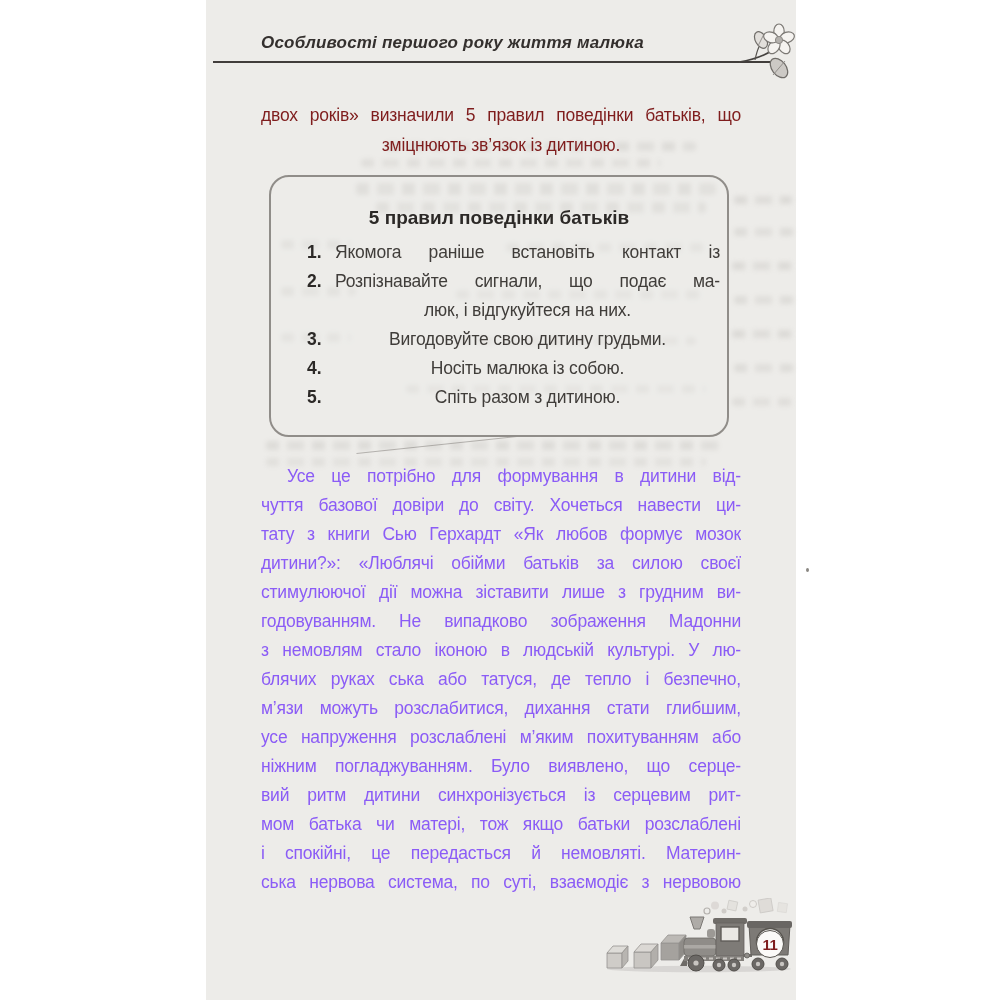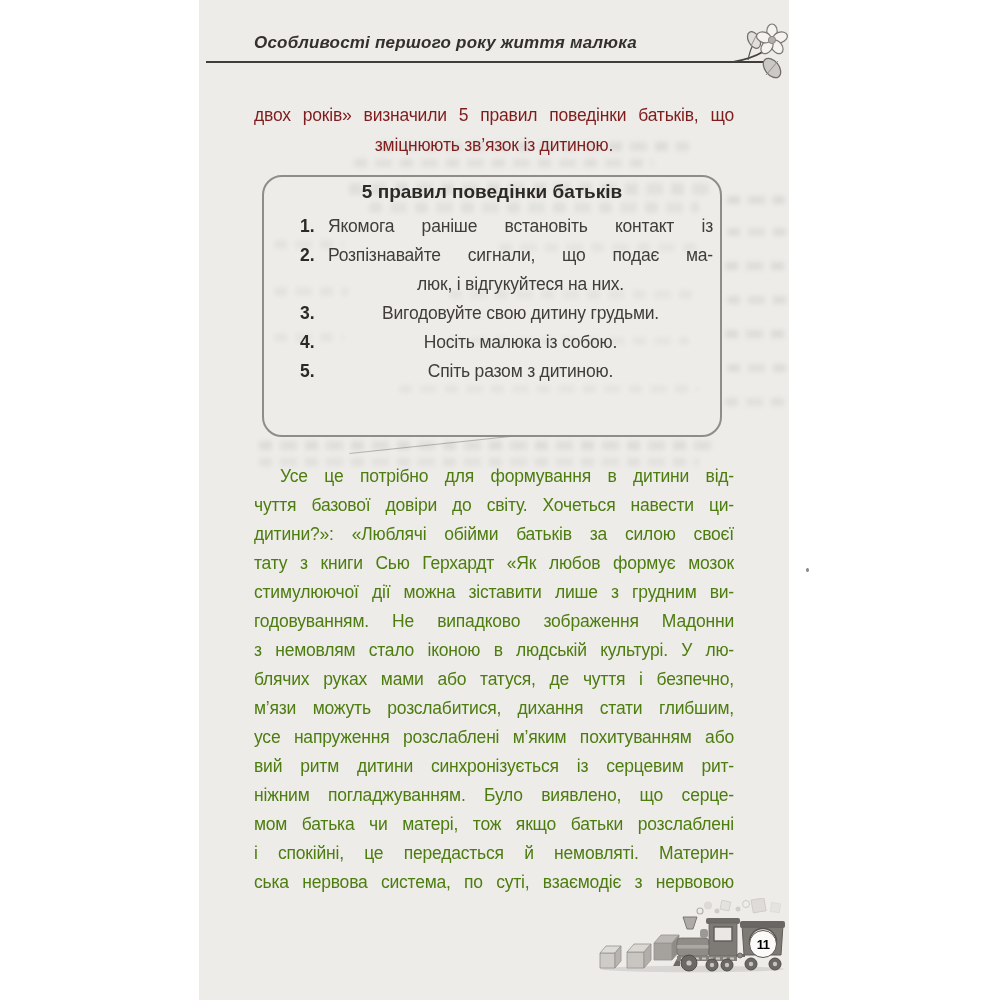--- a/index.html
+++ b/index.html
@@ -2,21 +2,21 @@
 <html><head>
 <meta charset="utf-8">
 <style>
   html,body{margin:0;padding:0;}
   body{
     width:1000px;height:1000px;background:#ffffff;overflow:hidden;
     font-family:"Liberation Sans","DejaVu Sans",sans-serif;
   }
   .canvas{position:relative;width:1000px;height:1000px;background:#ffffff;}
   .page{
-    position:absolute;left:199px;top:0;width:590px;height:1000px;
+    position:absolute;left:206px;top:0;width:590px;height:1000px;
     background:linear-gradient(180deg,#ecebe8 0%,#eeedea 40%,#edecε9 70%,#eceae7 100%);
     background-color:#edece9;
   }
   
   .header-title{
     position:absolute;left:55px;top:33px;width:480px;
     font-size:17px;font-weight:bold;font-style:italic;color:#34302e;
     letter-spacing:.2px;
   }
   .header-rule{position:absolute;left:7px;top:61px;width:565px;height:2px;background:#413d3b;}
@@ -30,34 +30,34 @@
   .line.ind{text-indent:26px;}
   
   .intro{position:absolute;left:55px;top:100px;width:480px;font-size:17.5px;color:#7f1d1d;}
   .intro .line{height:30px;line-height:30px;}
   
   .rules-box{
     position:absolute;left:63px;top:175px;width:460px;height:262px;
     border:2.5px solid #908d89;border-radius:20px;box-sizing:border-box;
     background:rgba(238,237,234,.35);
   }
-  .box-title{margin:4px 10px 9px;text-align:center;font-size:19px;font-weight:bold;color:#2c2927;}
+  .box-title{margin:30px 10px 9px;text-align:center;font-size:19px;font-weight:bold;color:#2c2927;}
   .rules{padding:0 7px 0 36px;font-size:17.5px;color:#403d3a;}
   .rule{display:flex;}
   .rule-num{flex:none;width:28px;font-weight:bold;color:#2c2927;line-height:29px;}
   .rule-lines{flex:1;min-width:0;}
   
-  .body-par{position:absolute;left:55px;top:462px;width:480px;font-size:17.5px;color:#4d7c0f;}
+  .body-par{position:absolute;left:55px;top:462px;width:480px;font-size:17.5px;color:#8b5cf6;}
   
   .train{position:absolute;left:398px;top:898px;}
   .page-num-badge{
     position:absolute;left:550px;top:930px;width:28px;height:28px;border-radius:50%;
     background:#fbfaf8;border:1.5px solid #57544f;box-sizing:border-box;
     display:flex;align-items:center;justify-content:center;
-    font-size:13px;font-weight:bold;color:#000000;letter-spacing:-.5px;
+    font-size:15px;font-weight:bold;color:#7f1d1d;letter-spacing:-.5px;
   }
   
   .ghost{
     position:absolute;filter:blur(2.4px);border-radius:3px;
     background:repeating-linear-gradient(90deg,
       rgba(146,142,136,.38) 0 13px, rgba(0,0,0,0) 13px 21px,
       rgba(146,142,136,.32) 21px 38px, rgba(0,0,0,0) 38px 46px);
   }
   .scratch{
     position:absolute;left:150px;top:444px;width:170px;height:1px;
@@ -165,39 +165,39 @@
           </div>
         </div>
     </div>
 
     <div class="body-par">
 
         <div class="line jline ind">Усе це потрібно для формування в дитини від-</div>
 
         <div class="line jline">чуття базової довіри до світу. Хочеться навести ци-</div>
 
+        <div class="line jline">тату з книги Сью Герхардт «Як любов формує мозок</div>
+
         <div class="line jline">дитини?»: «Люблячі обійми батьків за силою своєї</div>
 
-        <div class="line jline">тату з книги Сью Герхардт «Як любов формує мозок</div>
-
         <div class="line jline">стимулюючої дії можна зіставити лише з грудним ви-</div>
 
         <div class="line jline">годовуванням. Не випадково зображення Мадонни</div>
 
         <div class="line jline">з немовлям стало іконою в людській культурі. У лю-</div>
 
-        <div class="line jline">блячих руках мами або татуся, де чуття і безпечно,</div>
+        <div class="line jline">блячих руках ська або татуся, де тепло і безпечно,</div>
 
         <div class="line jline">м’язи можуть розслабитися, дихання стати глибшим,</div>
 
         <div class="line jline">усе напруження розслаблені м’яким похитуванням або</div>
 
+        <div class="line jline">ніжним погладжуванням. Було виявлено, що серце-</div>
+
         <div class="line jline">вий ритм дитини синхронізується із серцевим рит-</div>
-
-        <div class="line jline">ніжним погладжуванням. Було виявлено, що серце-</div>
 
         <div class="line jline">мом батька чи матері, тож якщо батьки розслаблені</div>
 
         <div class="line jline">і спокійні, це передасться й немовляті. Материн-</div>
 
         <div class="line jline">ська нервова система, по суті, взаємодіє з нервовою</div>
       </div>
 
     <svg class="train" width="190" height="78" viewBox="0 0 190 78">
       <ellipse cx="95" cy="71" rx="92" ry="3.2" fill="rgba(100,97,93,0.15)"></ellipse>

